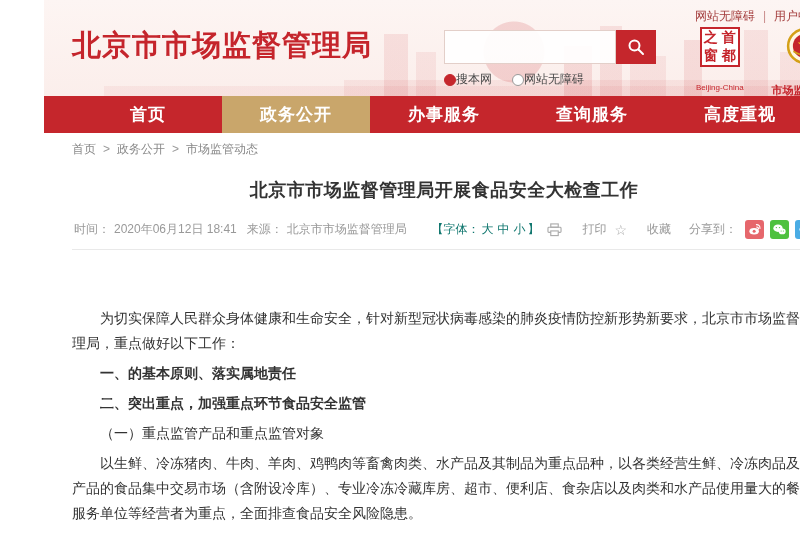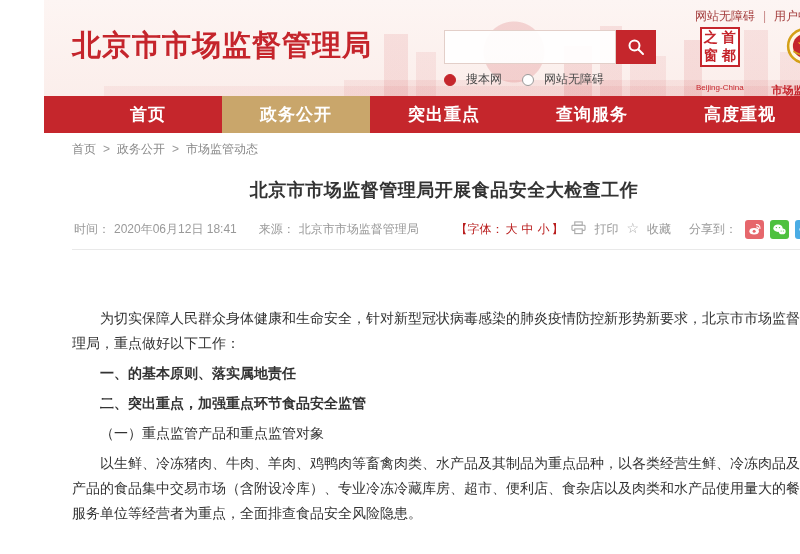--- a/index.html
+++ b/index.html
@@ -25,21 +25,21 @@
   .topbar .sep{margin:0 8px;color:#c98b8b;}
   .site-title{position:absolute;left:28px;top:26px;margin:0;font-size:29px;letter-spacing:1px;
               color:#c5252c;font-weight:bold;z-index:5;}
   .search-area{position:absolute;left:400px;top:30px;z-index:5;width:220px;}
   .search-box{display:flex;width:212px;height:34px;}
   .search-box input{flex:1;min-width:0;height:32px;border:1px solid #e3cfc9;background:rgba(255,255,255,.92);
                     outline:none;padding:0 8px;font-size:13px;}
   .search-btn{width:40px;height:34px;border:0;background:#c5262c;cursor:pointer;display:flex;
               align-items:center;justify-content:center;}
   .search-scopes{margin-top:7px;display:flex;gap:20px;font-size:12px;color:#4a4a4a;}
-  .scope{display:inline-flex;align-items:center;gap:10px;cursor:pointer;}
+  .scope{display:inline-flex;align-items:center;gap:0;cursor:pointer;}
   .radio{width:10px;height:10px;border-radius:50%;border:1px solid #9a9a9a;background:#fff;display:inline-block;}
   .radio.on{background:#c5262c;border-color:#c5262c;}
   .logos{position:absolute;left:652px;top:27px;display:flex;gap:28px;align-items:flex-start;z-index:5;}
   .logo-capital{cursor:pointer;text-align:center;}
   .logo-capital .box{width:40px;height:40px;border:2px solid #c5252c;background:#fff;box-sizing:border-box;
         display:grid;grid-template-columns:1fr 1fr;margin:0 auto;}
   .logo-capital .box span{font-size:14px;line-height:18px;font-weight:bold;color:#c5252c;
         font-family:"Liberation Serif","DejaVu Serif",serif;}
   .logo-caption{font-size:8px;color:#c5252c;margin-top:16px;white-space:nowrap;}
   .logo-samr{cursor:pointer;text-align:center;}
@@ -57,25 +57,25 @@
   .breadcrumb{padding:8px 0 4px 28px;font-size:12px;color:#888;}
   .bc-sep{margin:0 7px;color:#999;}
   .bc-item{cursor:pointer;}
   .bc-item.current{cursor:default;}
 
   
   .article{width:744px;margin:0 auto;}
   .article-title{text-align:center;font-size:18px;color:#333;font-weight:bold;margin:16px 0 18px;letter-spacing:.5px;}
   .meta{display:flex;justify-content:space-between;align-items:center;font-size:12px;color:#999;padding:0 2px 10px;}
   .meta-left span{margin-right:4px;}
-  .meta-left .src-label{margin-left:18px;}
+  .meta-left .src-label{margin-left:6px;}
   .meta-right{display:flex;align-items:center;gap:8px;}
-  .ft{color:#b91c1c;}
+  .ft{color:#0f766e;}
   .fsz{cursor:pointer;margin:0 2px;}
-  .tool{display:inline-flex;align-items:flex-start;gap:8px;cursor:pointer;color:#999;}
+  .tool{display:inline-flex;align-items:center;gap:20px;cursor:pointer;color:#999;}
   .tool svg{display:block;}
   .star{font-size:14px;color:#aaa;line-height:1;}
   .share-label{margin-left:10px;}
   .share-icons{display:inline-flex;gap:6px;}
   .share-ic{width:19px;height:19px;border-radius:3px;display:inline-flex;align-items:center;
             justify-content:center;cursor:pointer;}
   .share-ic svg{width:15px;height:15px;display:block;}
   .divider{border-top:1px solid #e9e9e9;}
 
   .body{padding-top:56px;font-size:14px;line-height:25px;color:#333;
@@ -138,21 +138,21 @@
         </svg>
         <div class="lbl">市场监管总局</div>
       </div>
     </div>
   </header>
 
   <nav class="nav">
     <div class="nav-inner" id="nav-items">
         <div class="nav-item">首页</div>
         <div class="nav-item active">政务公开</div>
-        <div class="nav-item">突出重点</div>
+        <div class="nav-item">办事服务</div>
         <div class="nav-item">查询服务</div>
         <div class="nav-item">高度重视</div>
       </div>
   </nav>
 
   <div class="breadcrumb">
     <span id="breadcrumb-items"><span class="bc-item">首页</span><span class="bc-sep">&gt;</span><span class="bc-item">政务公开</span><span class="bc-sep">&gt;</span><span class="bc-item current">市场监管动态</span></span>
   </div>
 
   <main class="article">

